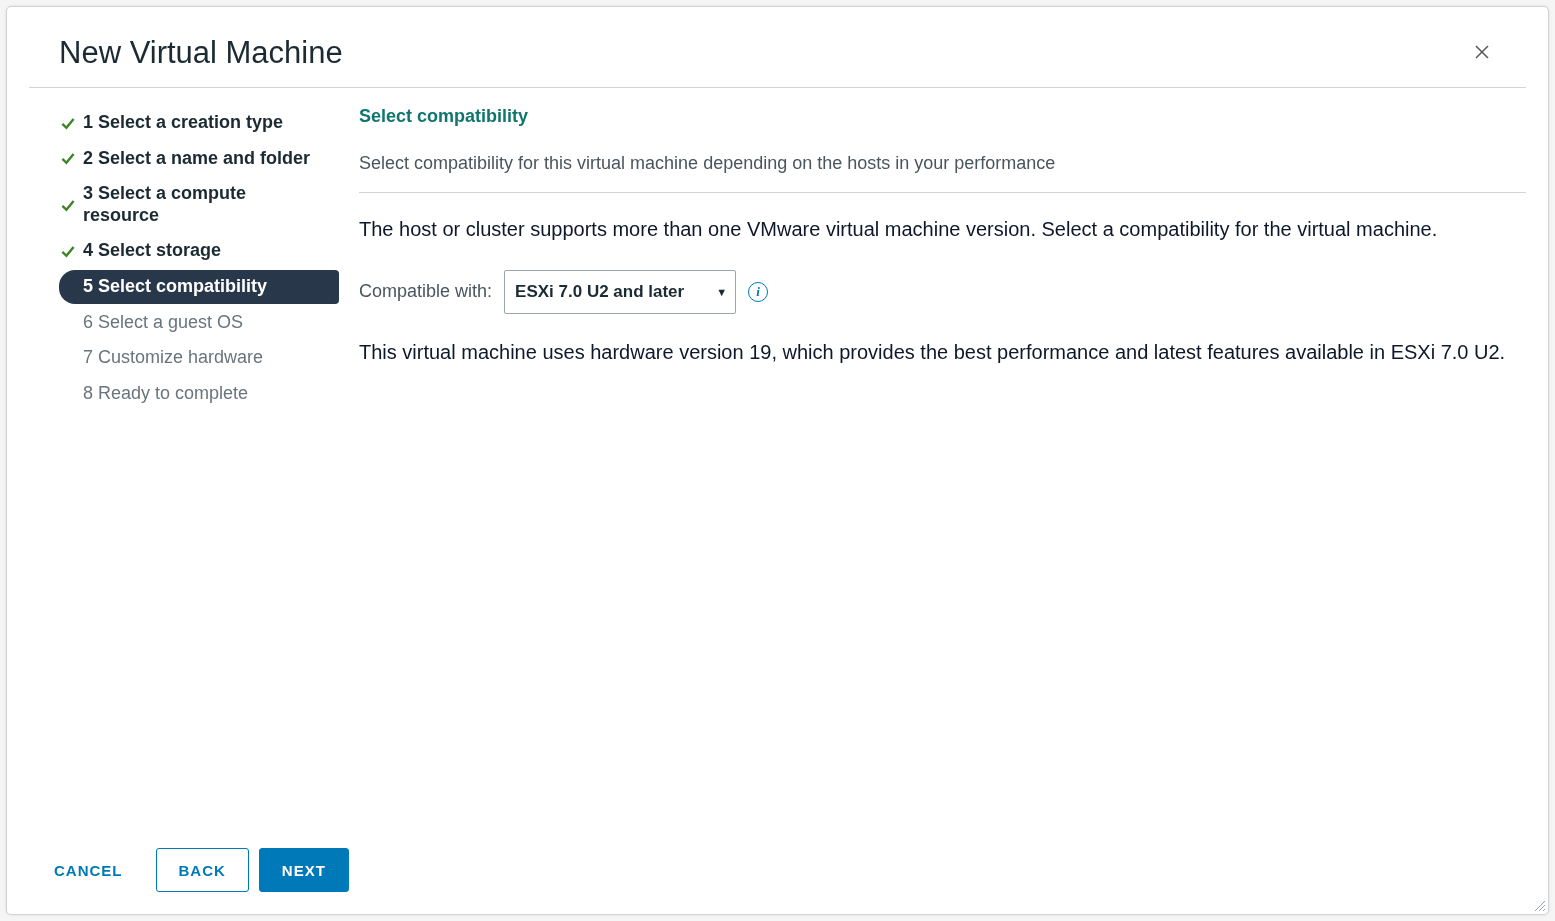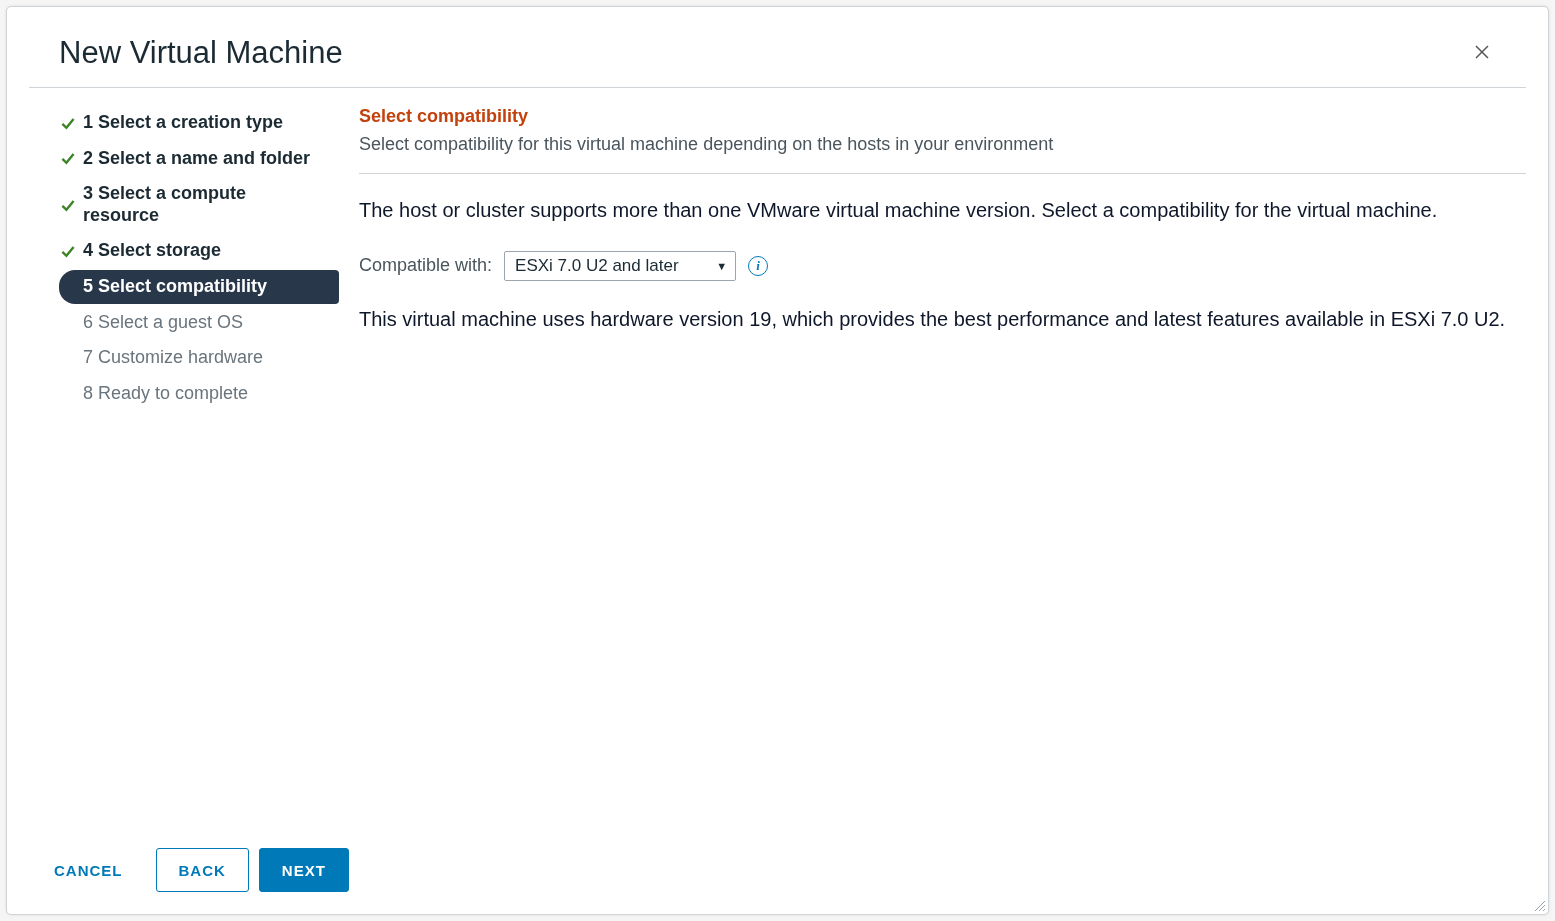--- a/index.html
+++ b/index.html
@@ -89,22 +89,22 @@
       padding: 18px 0 18px 20px;
     }
     .section-head {
       border-bottom: 1px solid #cfd4d8;
       padding-bottom: 14px;
       margin-bottom: 18px;
     }
     .section-head h2 {
       font-size: 18px;
       font-weight: 700;
-      color: #c2410c;
-      margin-bottom: 3px;
+      color: #0f766e;
+      margin-bottom: 22px;
     }
     .section-head p {
       font-size: 18px;
       color: #4a555d;
       line-height: 1.6;
     }
     .desc {
       font-size: 20px;
       color: #0f172a;
       line-height: 1.85;
@@ -119,25 +119,26 @@
     .row-compat label {
       font-size: 18px;
       color: #4a555d;
     }
     .select-wrap {
       position: relative;
       display: inline-flex;
       align-items: center;
       border: 1px solid #9da5ab;
       border-radius: 2px;
-      height: 30px;
+      height: 44px;
       background: #fff;
       padding: 0 28px 0 10px;
       min-width: 232px;
       cursor: pointer;
+      font-weight: bold;
     }
     .select-wrap span {
       font-size: 17px;
       color: #1b2a33;
     }
     .select-wrap .caret {
       position: absolute;
       right: 8px;
       top: 50%;
       transform: translateY(-50%);
@@ -266,21 +267,21 @@
               <polyline points="3,11 8,16 17,5"></polyline>
             </svg>
           </span>
         <span class="label">8 Ready to complete</span>
       </div>
     </nav>
 
     <section class="content">
       <div class="section-head">
         <h2>Select compatibility</h2>
-        <p>Select compatibility for this virtual machine depending on the hosts in your environment</p>
+        <p>Select compatibility for this virtual machine depending on the hosts in your performance</p>
       </div>
       <p class="desc">The host or cluster supports more than one VMware virtual machine version. Select a compatibility for the virtual machine.</p>
 
       <div class="row-compat">
         <label>Compatible with:</label>
         <div class="select-wrap" role="combobox">
           <span>ESXi 7.0 U2 and later</span>
           <span class="caret">▼</span>
         </div>
         <span class="info-icon">i</span>

